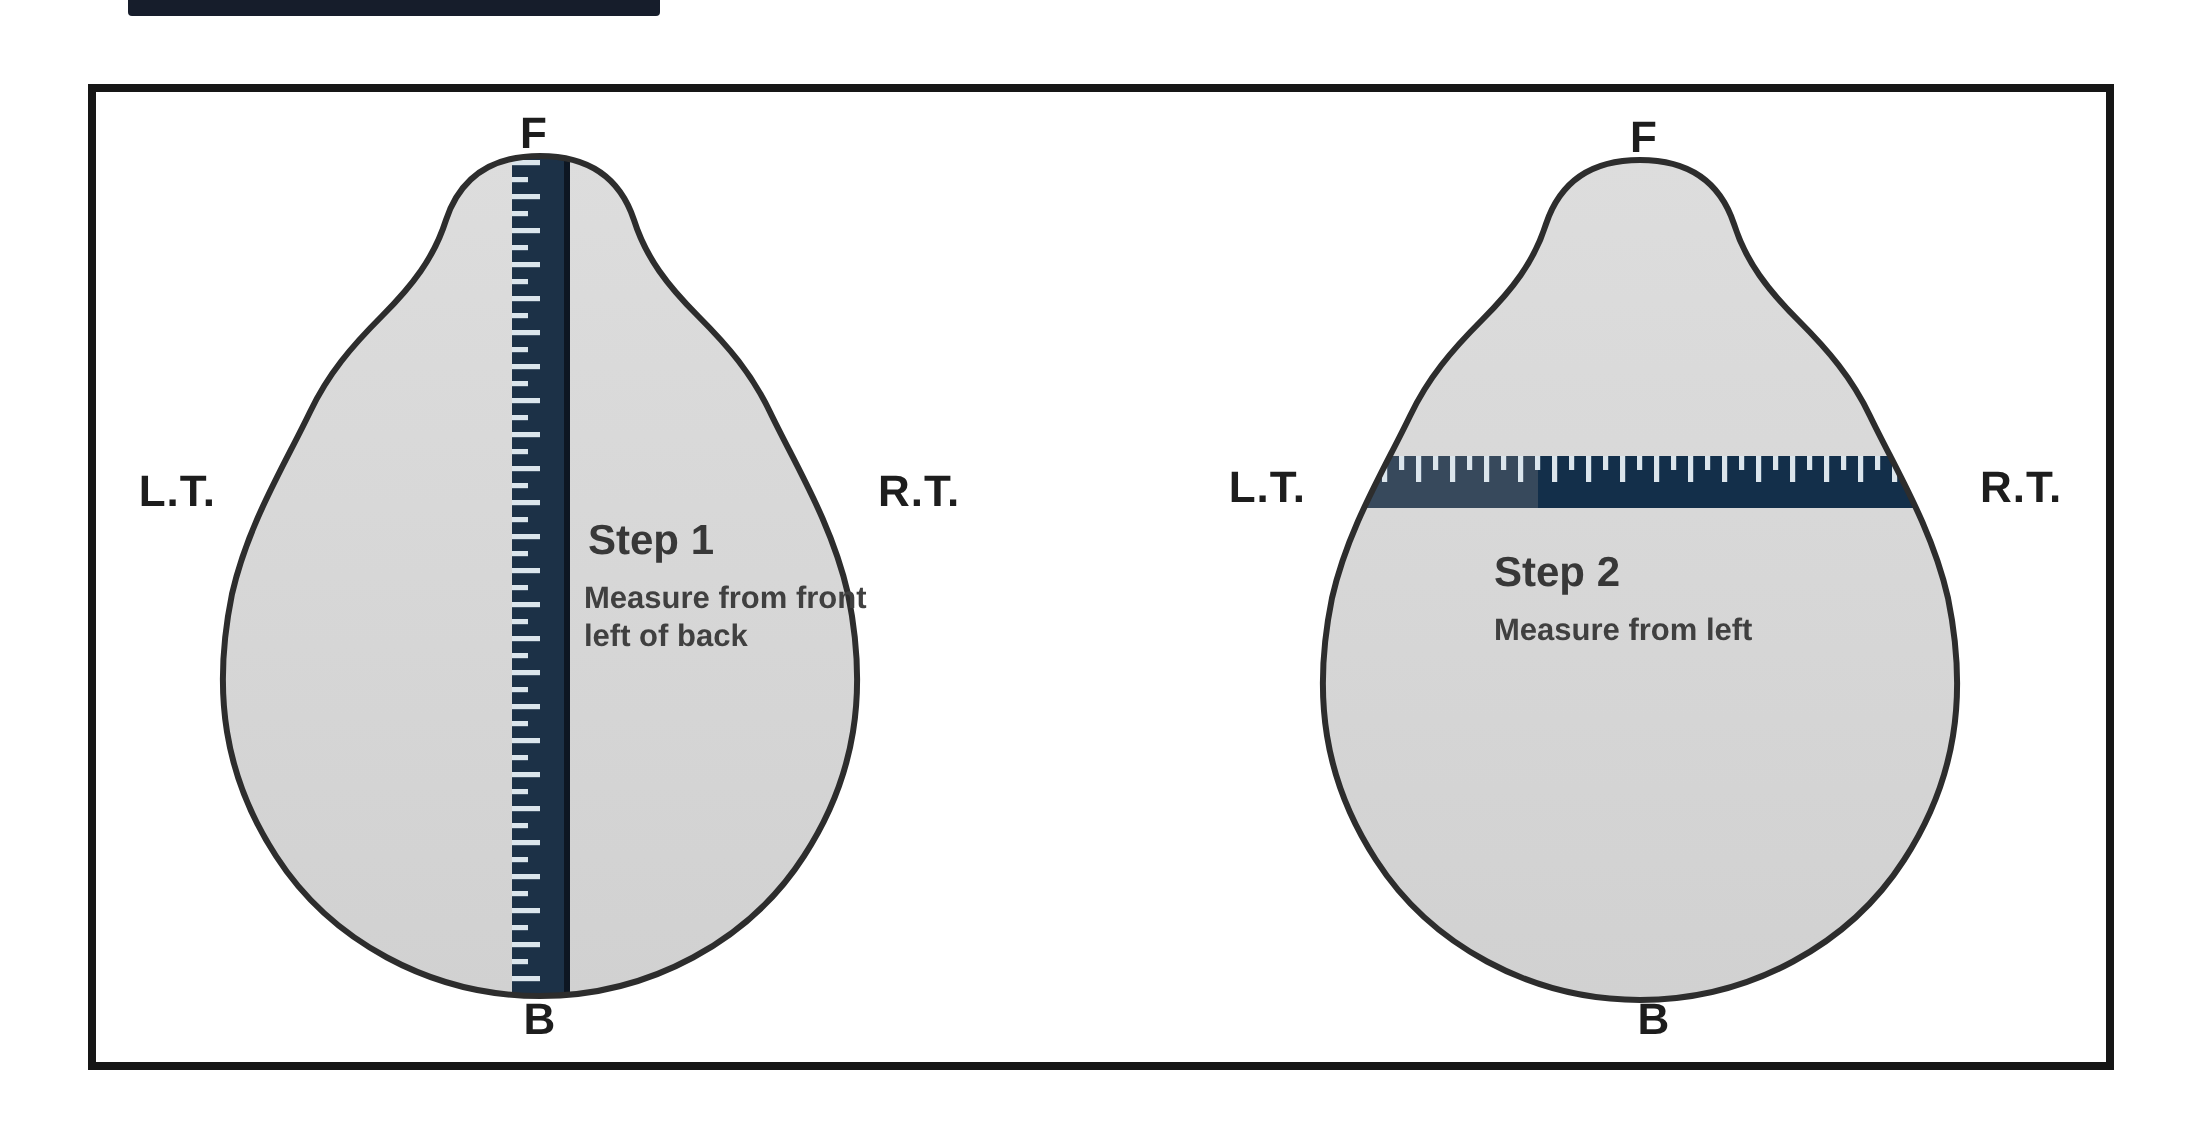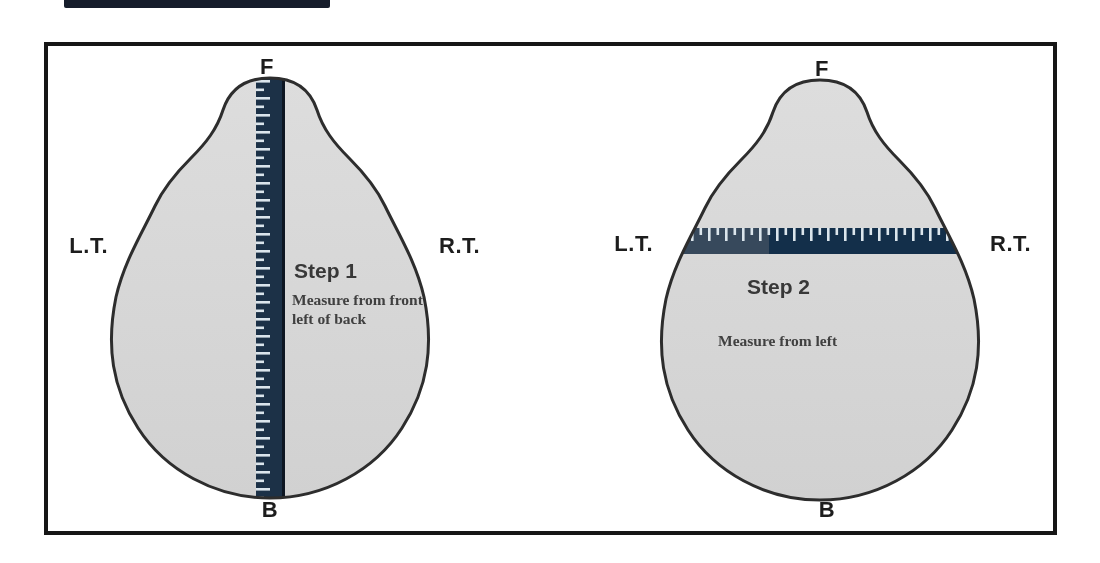--- a/index.html
+++ b/index.html
@@ -22,21 +22,21 @@
   .lbl{
     position:absolute;font-size:22px;font-weight:600;color:#1d1d1d;
     letter-spacing:0.5px;white-space:nowrap;text-align:right;
   }
   .lbl.center{text-align:center;}
   .lbl.right{text-align:right;}
   .step-title{
     position:absolute;font-size:21px;font-weight:700;color:#383838;
     white-space:nowrap;
   }
-  .step-lines{position:absolute;font-family:Liberation Serif, serif;}
+  .step-lines{position:absolute;}
   .step-line{
     font-size:15.5px;font-weight:700;color:#404040;line-height:19px;
     white-space:nowrap;
   }
 </style>
 </head>
 <body>
 
 <div class="stage">
 
@@ -113,17 +113,17 @@
   <div class="lbl center" style="left:807px;top:56px;width:30px;">F</div>
 
   <div class="lbl center" style="left:812px;top:497px;width:30px;">B</div>
 
   <div class="lbl right" style="left:601px;top:231px;width:52px;">L.T.</div>
 
   <div class="lbl" style="left:990px;top:231px;">R.T.</div>
 
   <div class="step-title" style="left:747px;top:275px;">Step 2</div>
 
-  <div class="step-lines" style="left:718px;top:306px;margin-top:25px;">
+  <div class="step-lines" style="left:747px;top:306px;">
     <div class="step-line">Measure from left</div>
   </div>
 
 </div>
 
 </body></html>

